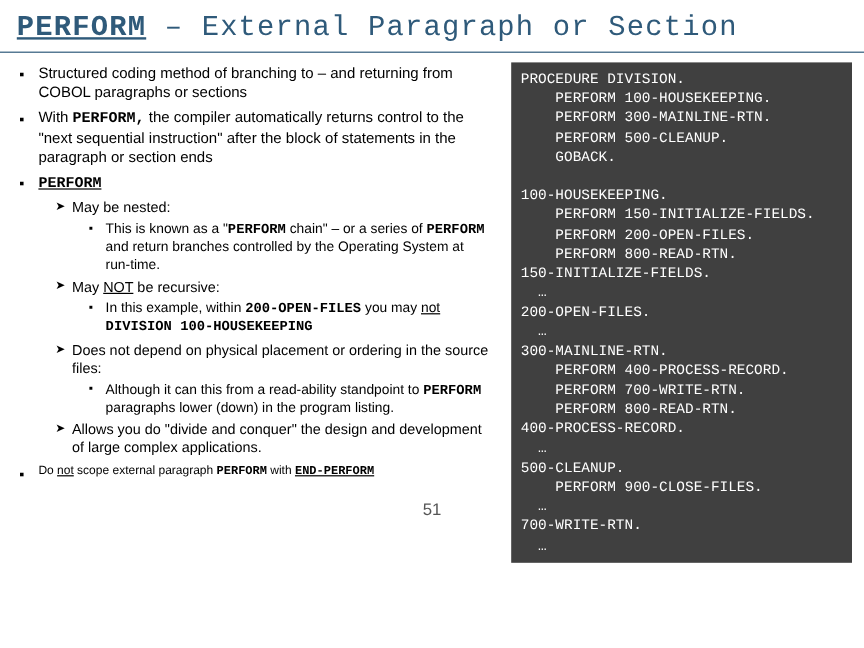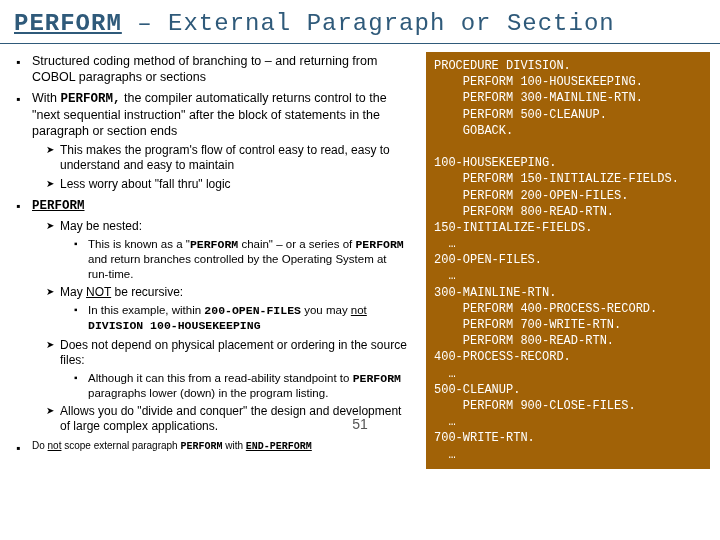--- a/index.html
+++ b/index.html
@@ -26,21 +26,21 @@
     width: 420px;
     padding: 10px 10px 0 16px;
     font-size: 12.5px;
     line-height: 1.25;
   }
   .right {
     flex: 1;
     padding: 8px 10px 0 6px;
   }
   .codebox {
-    background: #a16207;
+    background: #404040;
     color: #ffffff;
     font-family: "Courier New", monospace;
     font-size: 12px;
     line-height: 1.35;
     padding: 6px 8px;
     white-space: pre;
   }
   ul.l1 { list-style: none; padding-left: 0; }
   ul.l1 > li { position: relative; padding-left: 16px; margin-bottom: 6px; }
   ul.l1 > li::before { content: "\25AA"; position: absolute; left: 0; top: 1px; font-size: 12px; }
@@ -73,24 +73,20 @@
   <div class="body">
     <div class="left">
       <ul class="l1">
 
         <li>
           <span>Structured coding method of branching to – and returning from COBOL paragraphs or sections</span>
         </li>
 
         <li>
           <span>With </span><span class="kw-inline">PERFORM,</span><span> the compiler automatically returns control to the "next sequential instruction" after the block of statements in the paragraph or section ends</span>
-          <ul class="l2">
-            <li><span>This makes the program's flow of control easy to read, easy to understand and easy to maintain</span></li>
-            <li><span>Less worry about "fall thru" logic</span></li>
-          </ul>
         </li>
 
         <li>
           <span class="kw-inline underline">PERFORM</span>
           <ul class="l2">
             <li>
               <span>May be nested:</span>
               <ul class="l3">
                 <li>
                   <span>This is known as a "</span><span class="kw-inline">PERFORM</span><span> chain" – or a series of </span><span class="kw-inline">PERFORM</span><span> and return branches controlled by the Operating System at run-time.</span>

